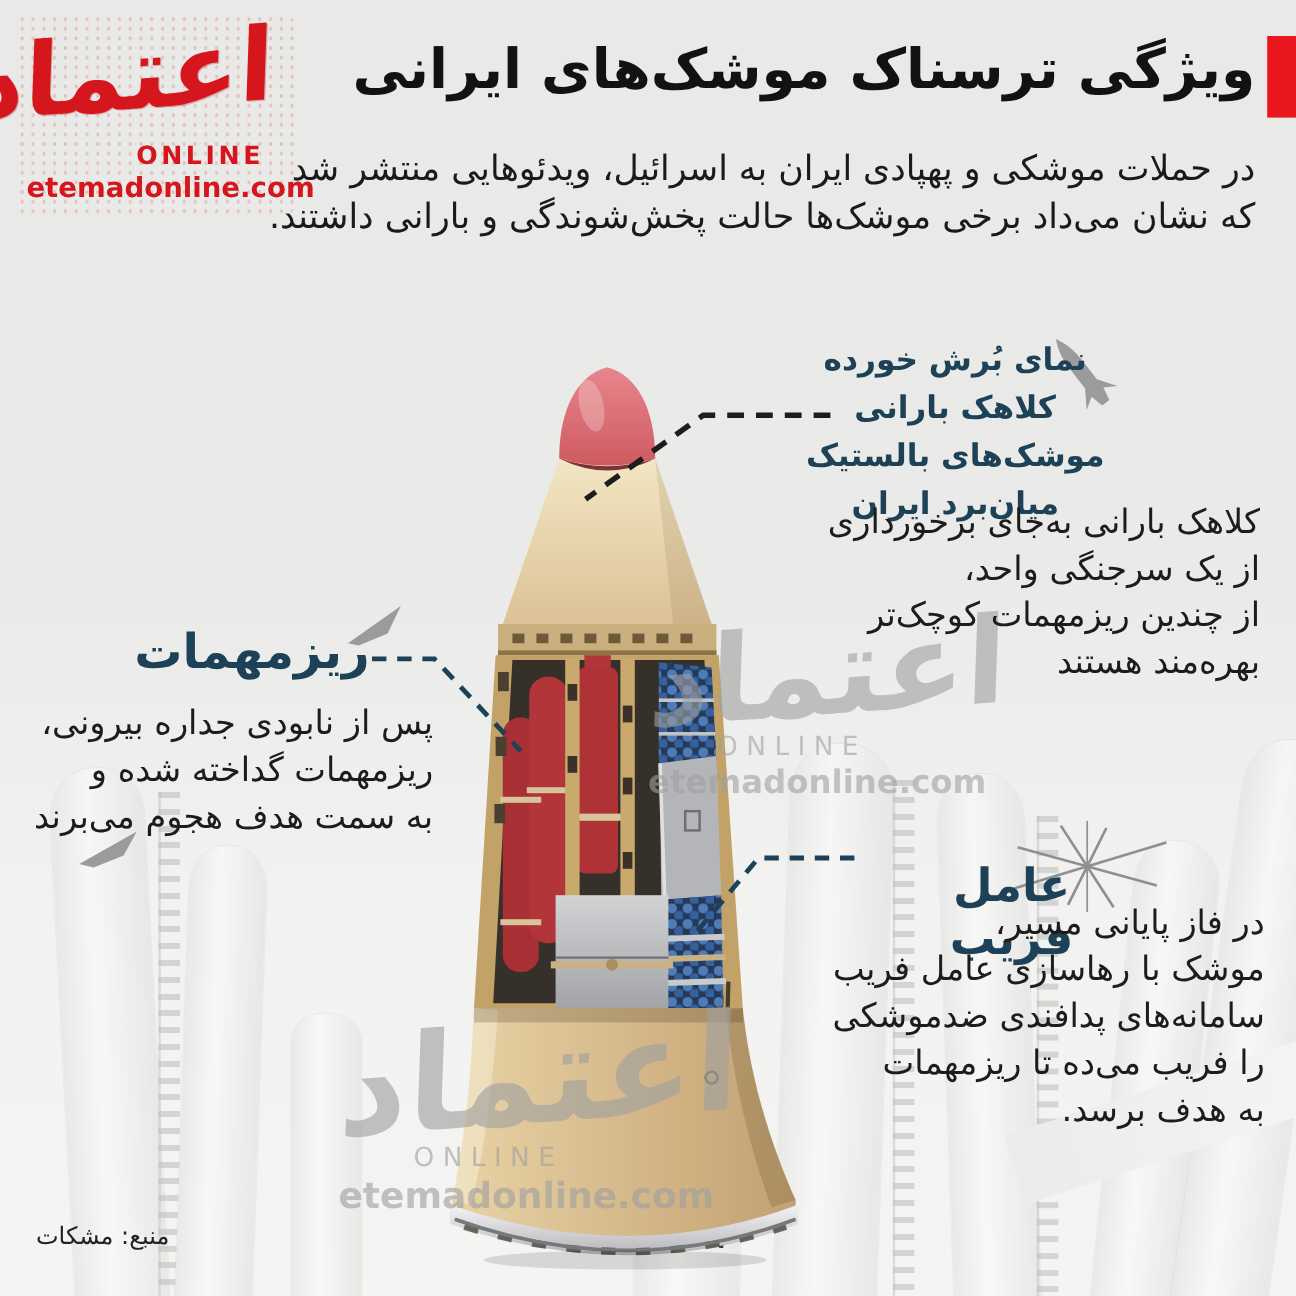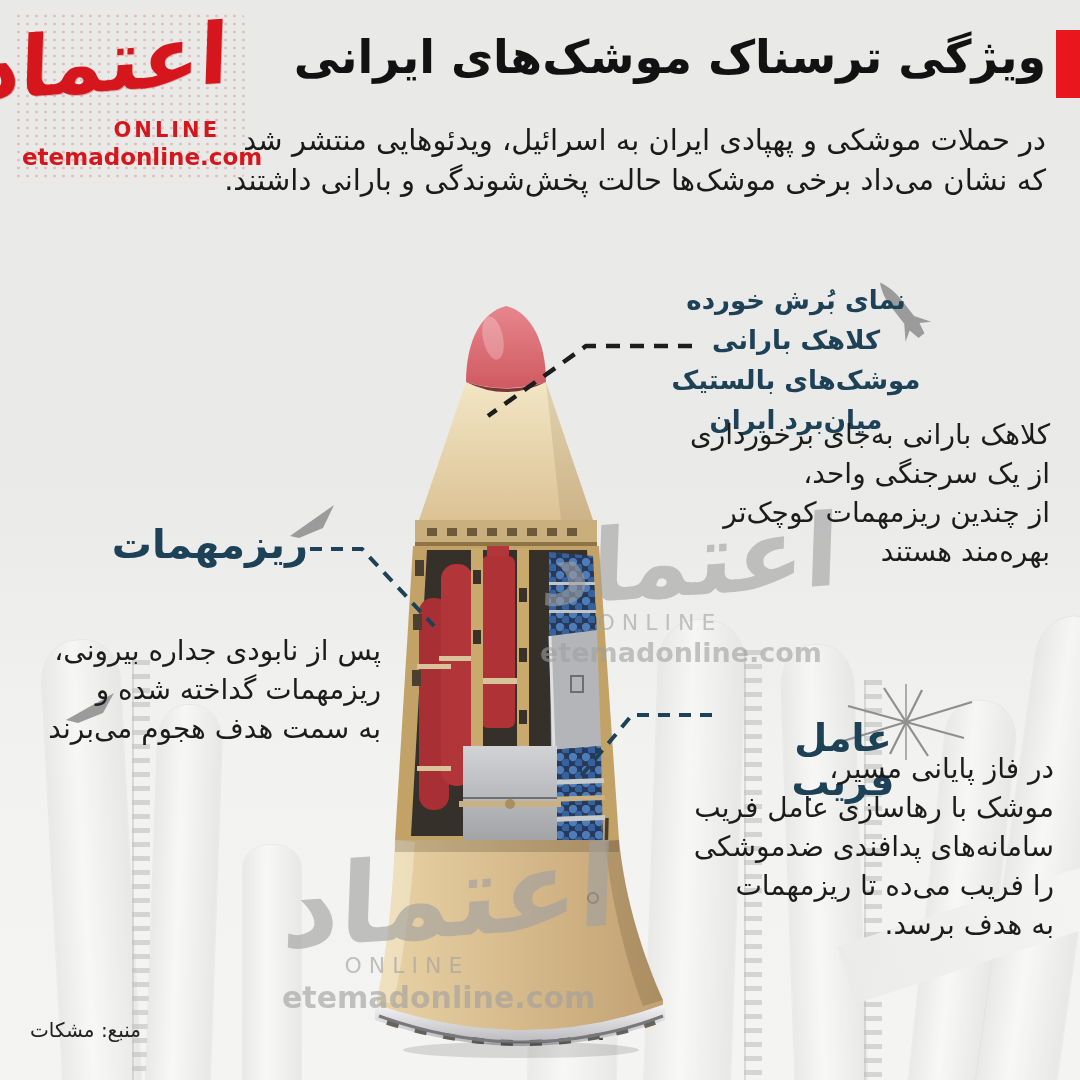--- a/index.html
+++ b/index.html
@@ -33,21 +33,21 @@
     letter-spacing:-1px;}
   #subtitle{right:34px;top:120px;font-size:29px;line-height:40px;color:#1a1a1a;direction:rtl;
     text-align:right;white-space:pre-line;}
   
   .lbl{color:#1d4156;font-weight:bold;direction:rtl;white-space:pre-line;}
   .para{color:#1c1c1c;font-size:28px;line-height:39px;direction:rtl;text-align:right;
     white-space:pre-line;}
   #warhead-label{left:640px;top:280px;width:312px;text-align:center;font-size:26px;line-height:40px;}
   #warhead-desc{right:30px;top:415px;}
   #sub-label{left:148px;top:521px;width:160px;text-align:right;font-size:40px;}
-  #sub-desc{left:36px;top:583px;width:345px;margin-top:48px;}
+  #sub-desc{left:16px;top:583px;width:345px;}
   #decoy-label{left:750px;top:688px;width:186px;text-align:center;font-size:38px;margin-top:28px;}
   #decoy-desc{right:26px;top:749px;}
   
   .wm{position:absolute;color:#a0a0a0;text-align:center;z-index:5;}
   .wm .wm-word{font-size:100px;line-height:.9;font-weight:bold;transform:rotate(-4deg) skewX(-6deg);}
   .wm .wm-online{font-size:22px;letter-spacing:7px;margin-top:2px;}
   .wm .wm-domain{font-size:27px;font-weight:bold;margin-top:2px;}
   #wm-center{left:540px;top:518px;width:240px;opacity:.6;}
   #wm-bottom{left:282px;top:850px;width:250px;opacity:.62;}
   

